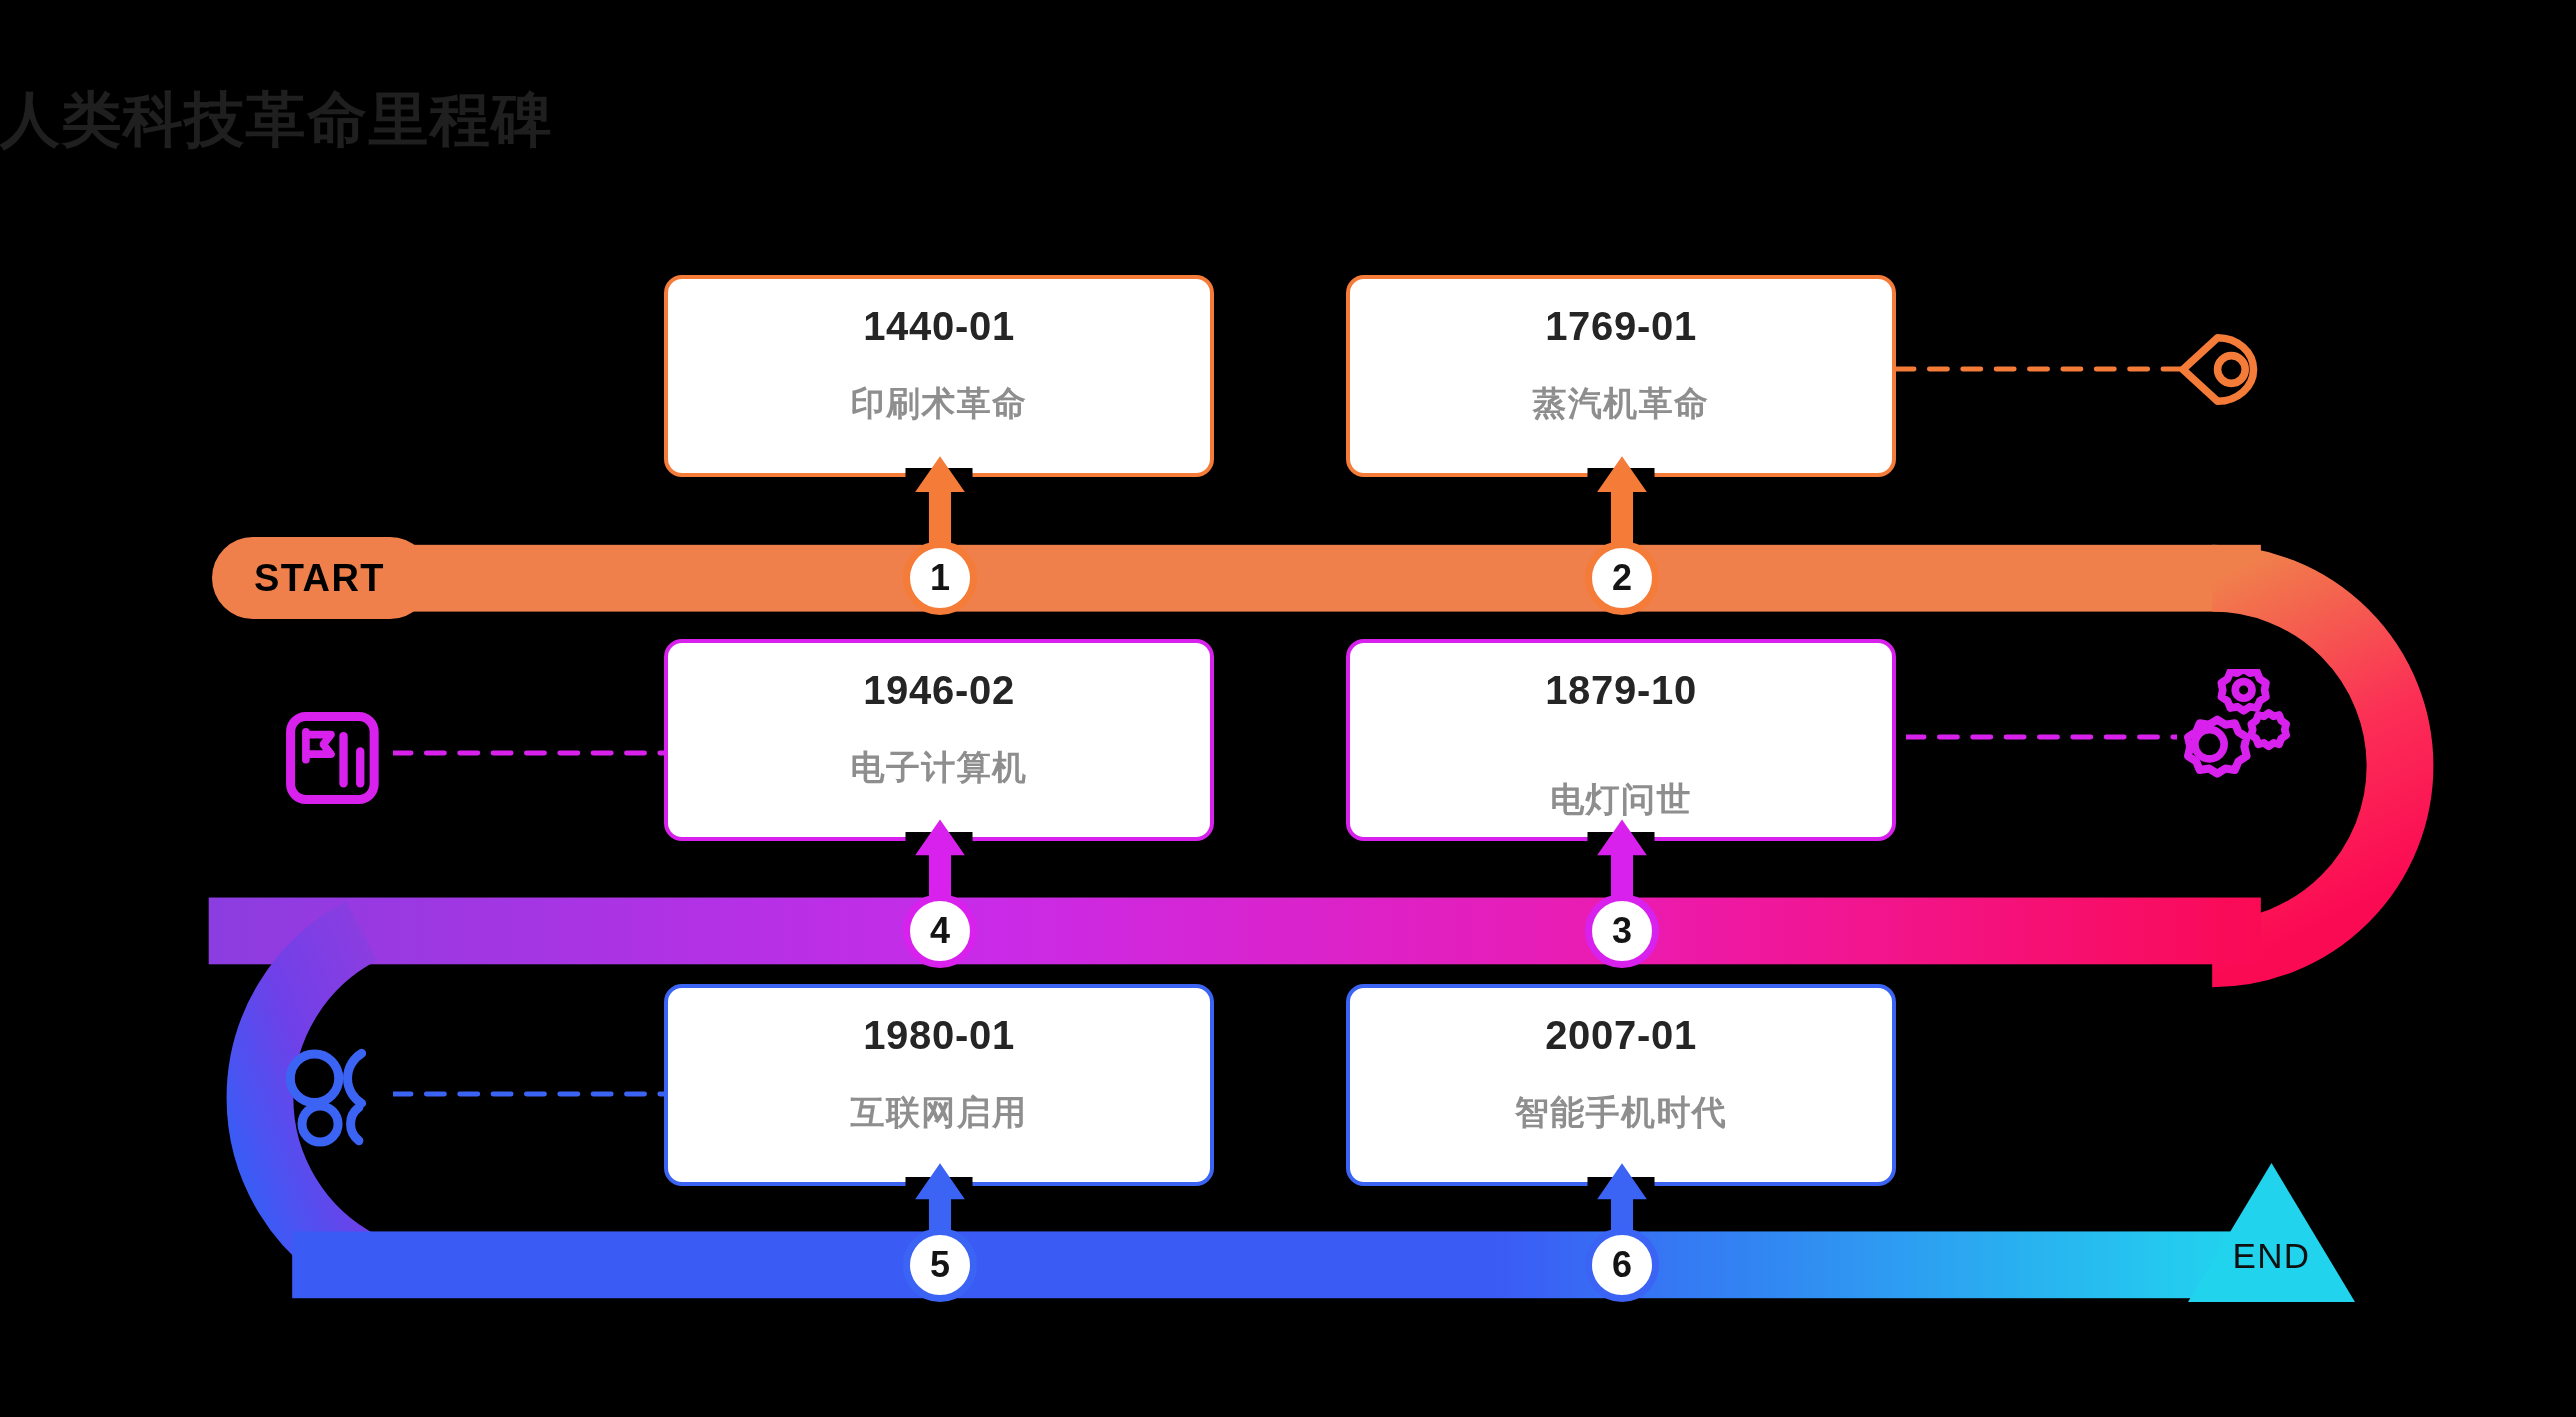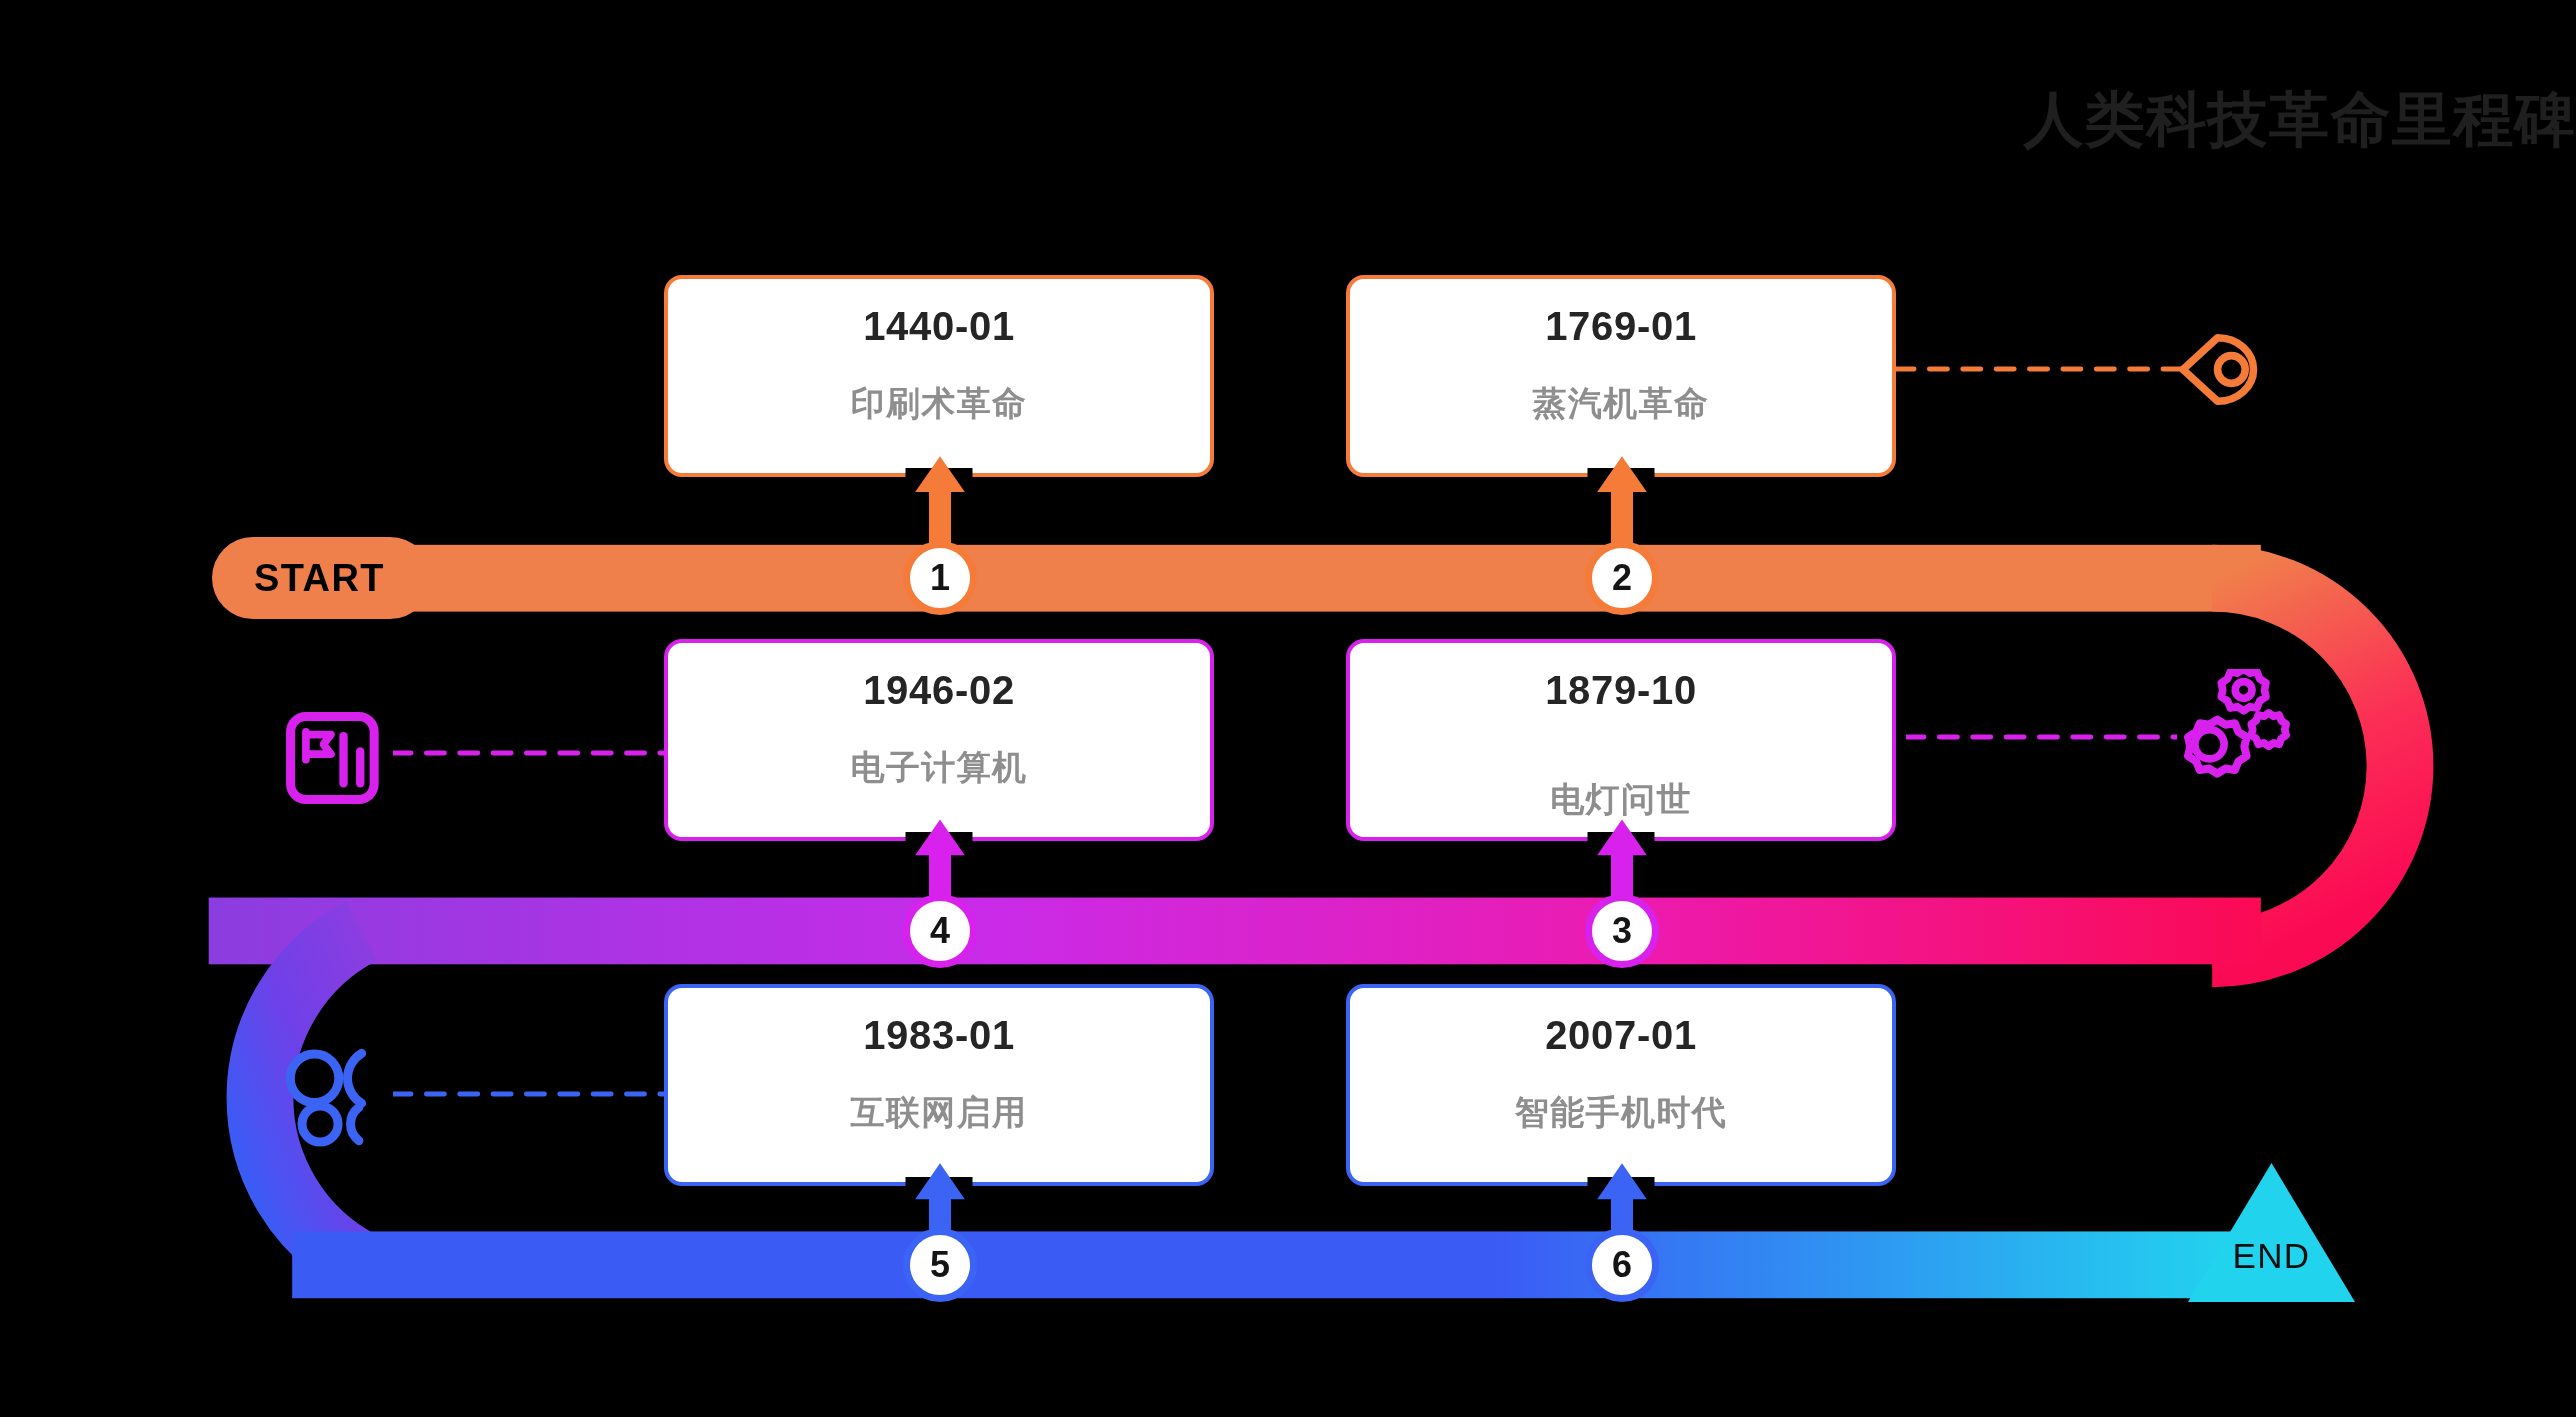--- a/index.html
+++ b/index.html
@@ -6,21 +6,21 @@
   html,body { background:#000; }
   body {
     width:2576px; height:1418px;
     font-family:"Liberation Sans","DejaVu Sans",sans-serif;
     position:relative; overflow:hidden;
   }
 
   
   #title {
     position:absolute; top:80px; left:0; width:100%;
-    text-align:right;
+    text-align:left;
     font-size:60px; font-weight:bold;
     color:#1f1f1f; letter-spacing:1.4px;
     white-space:nowrap;
   }
 
   
   #road { position:absolute; inset:0; width:2576px; height:1418px; }
 
   
   .card {
@@ -177,21 +177,21 @@
   <div class="notch"></div>
 </div>
 
 <div class="card magenta" style="left:1346px; top:639px;gap:32px;">
   <div class="date">1879-10</div>
   <div class="label">电灯问世</div>
   <div class="notch"></div>
 </div>
 
 <div class="card blue" style="left:664px; top:984px;">
-  <div class="date">1983-01</div>
+  <div class="date">1980-01</div>
   <div class="label">互联网启用</div>
   <div class="notch"></div>
 </div>
 
 <div class="card blue" style="left:1346px; top:984px;">
   <div class="date">2007-01</div>
   <div class="label">智能手机时代</div>
   <div class="notch"></div>
 </div>
 

